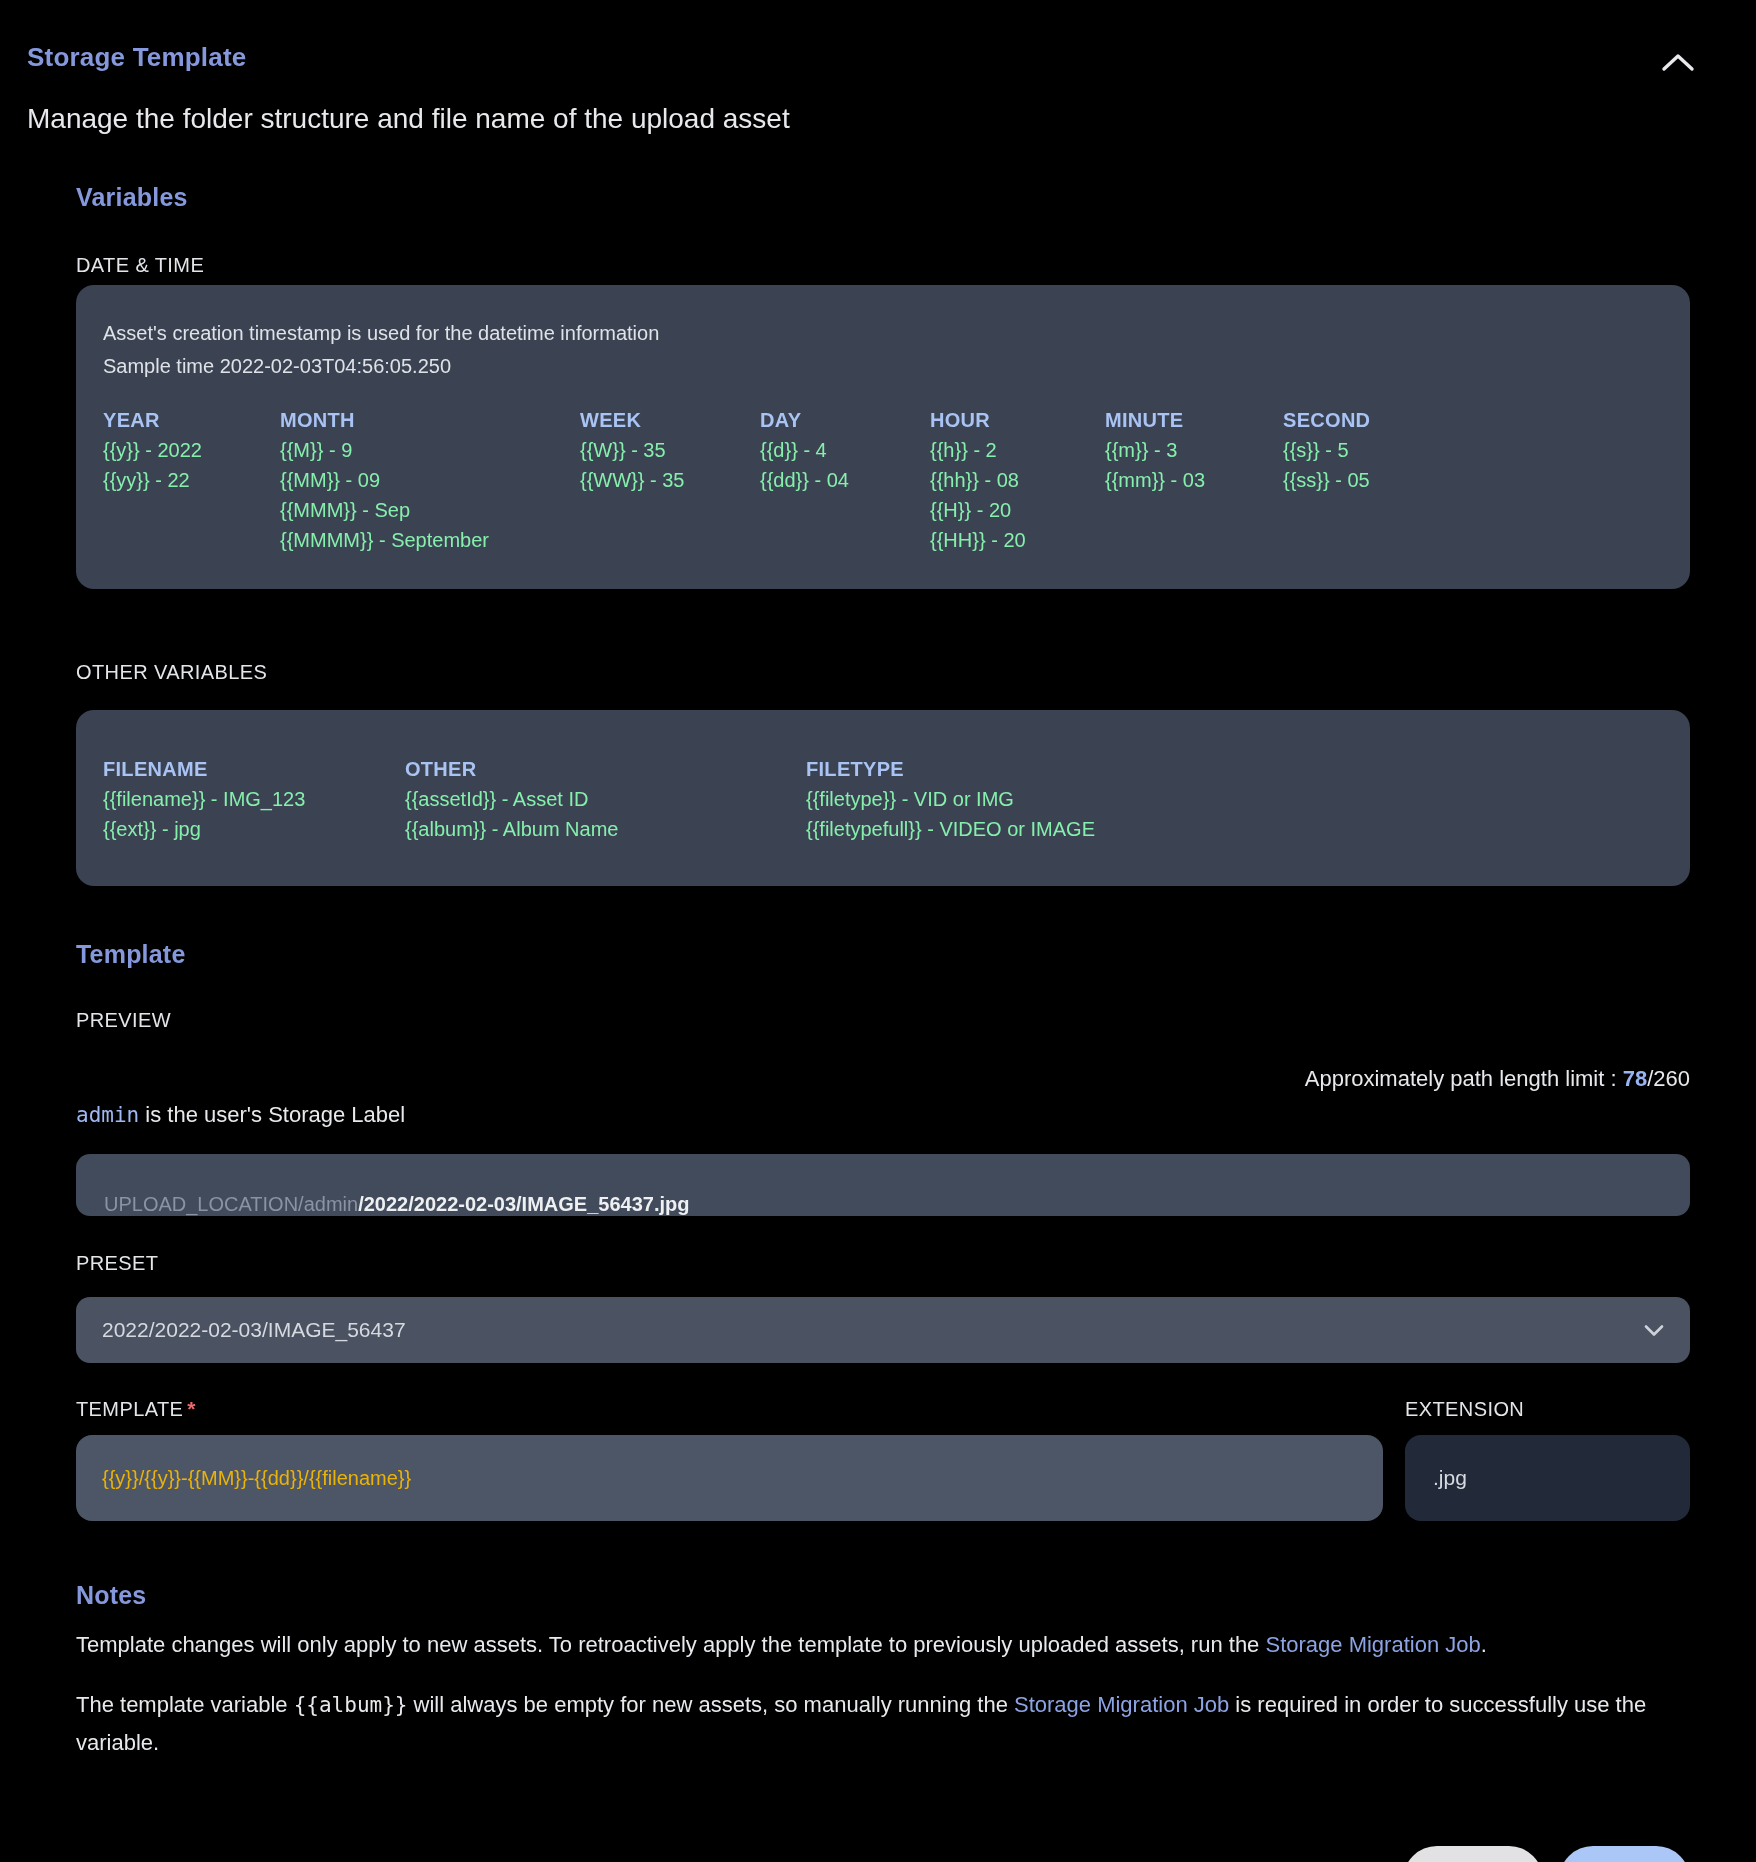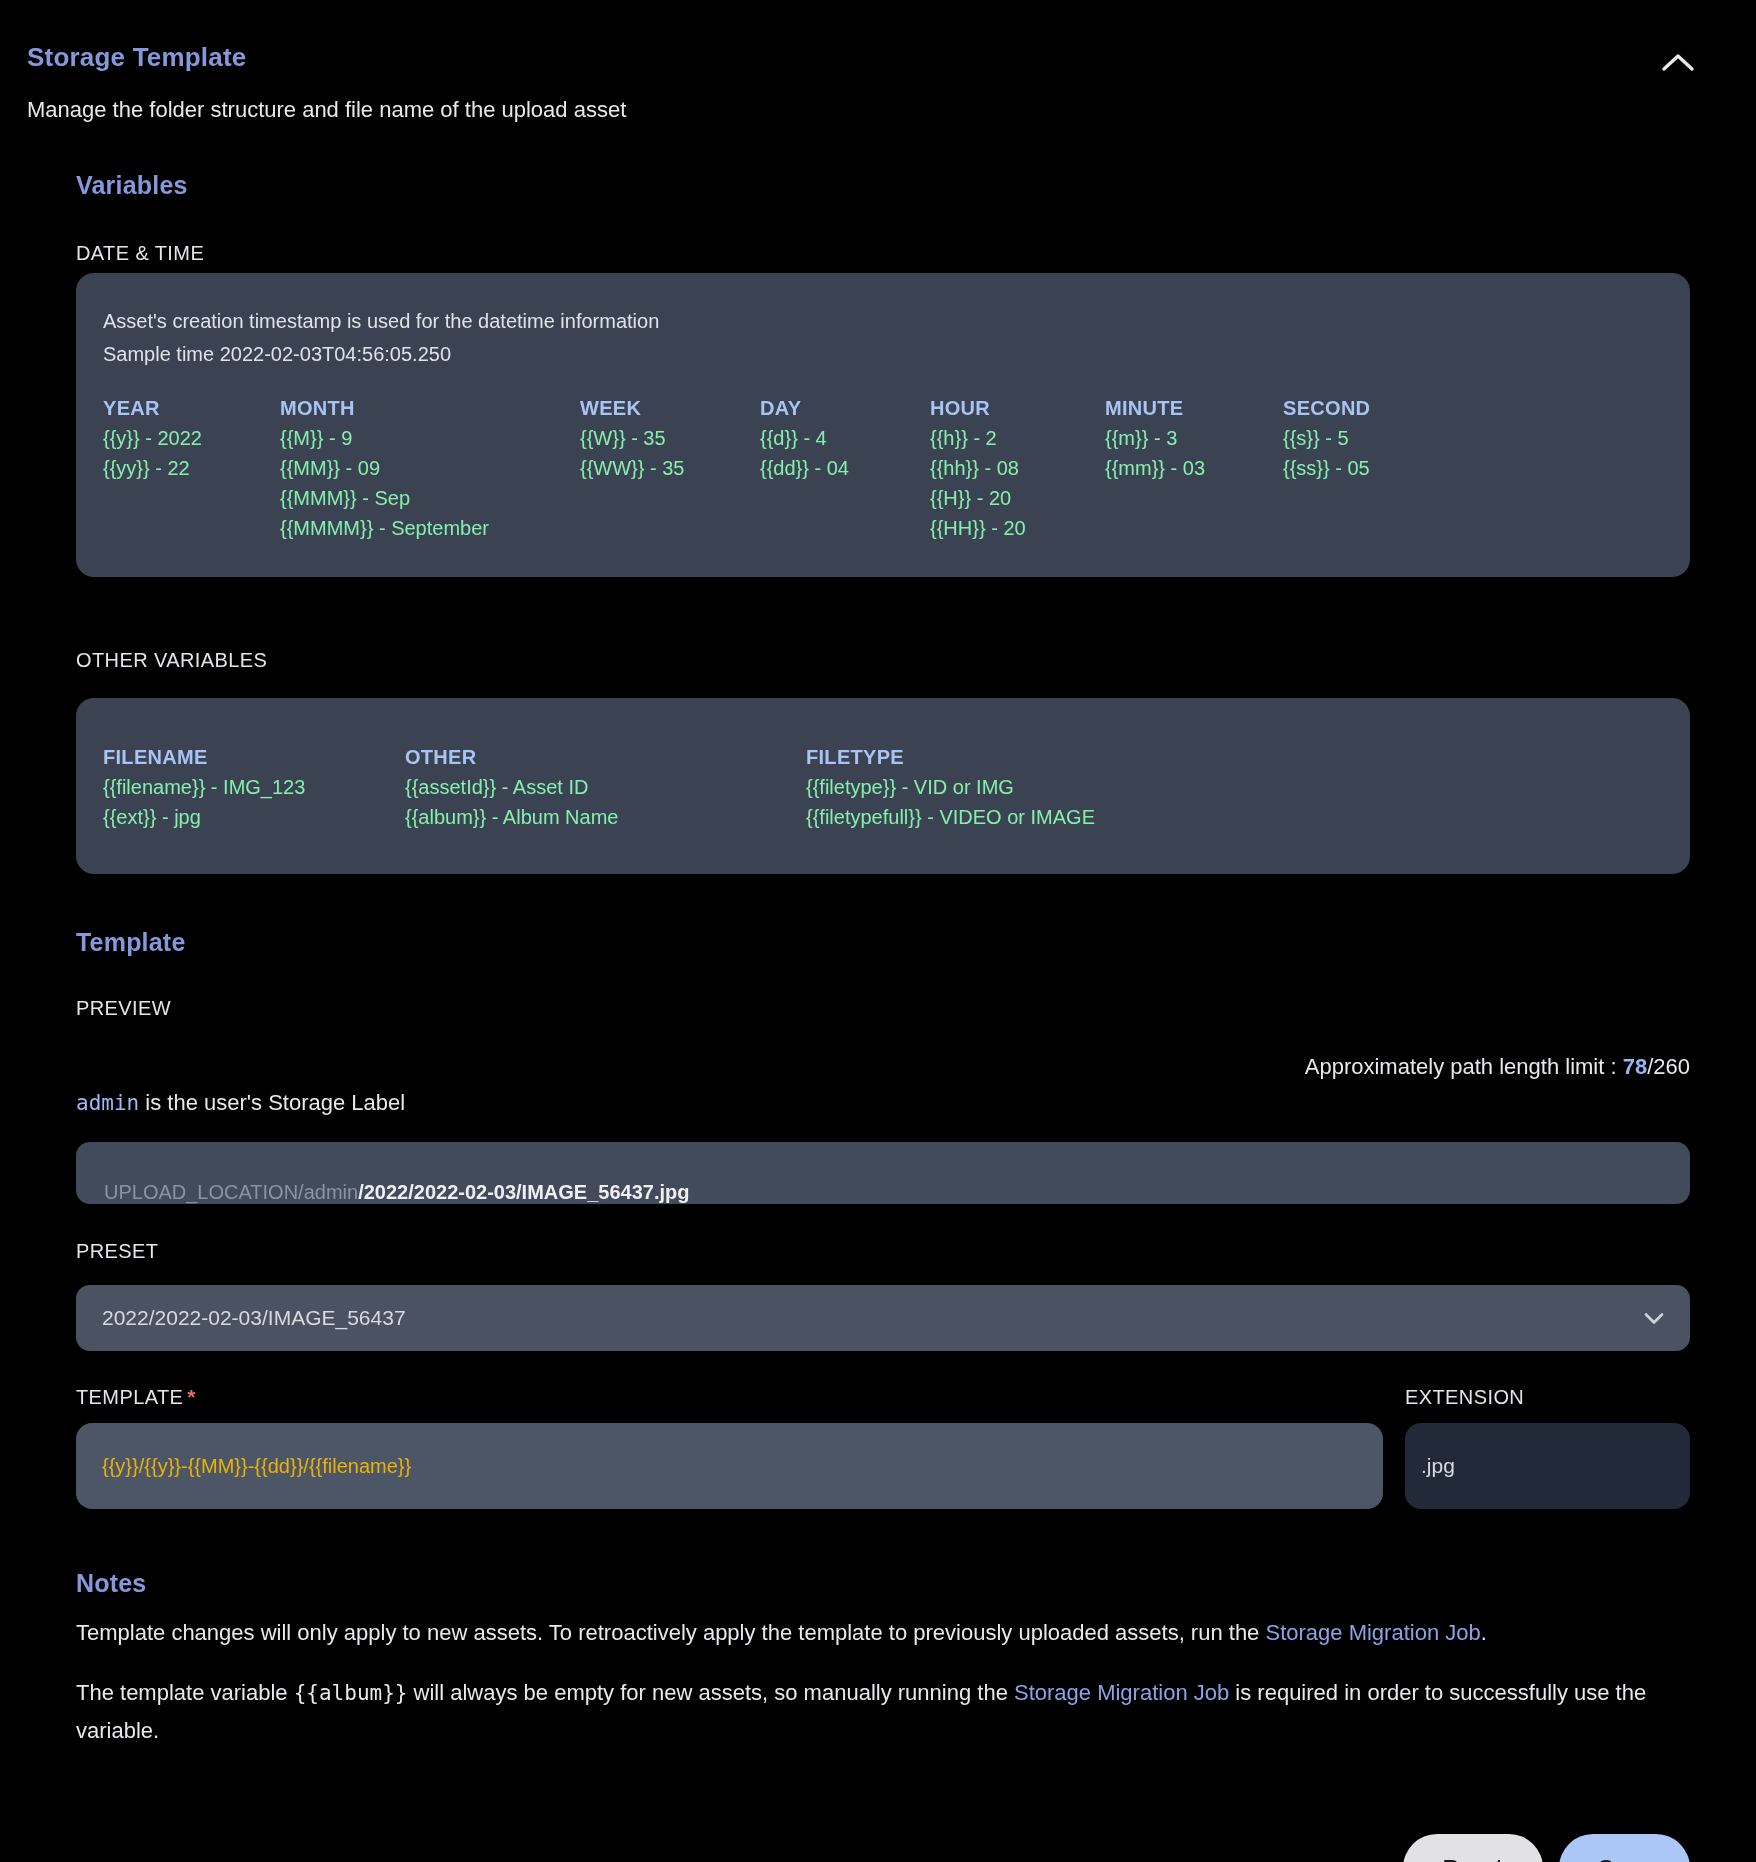--- a/index.html
+++ b/index.html
@@ -14,22 +14,22 @@
   .page { padding: 42px 27px 0 27px; position: relative; width: 100%; height: 100%; }
 
   
   .page-title {
     color: #8598dc;
     font-size: 26px;
     font-weight: 700;
     letter-spacing: 0.2px;
   }
   .page-subtitle {
-    margin-top: 24px;
-    font-size: 22px;
+    margin-top: 30px;
+    font-size: 28px;
     color: #e7e9ec;
   }
   .collapse-btn {
     position: absolute;
     top: 44px; right: 56px;
     width: 44px; height: 36px;
     background: transparent;
     border: none;
     cursor: pointer;
     display: flex; align-items: center; justify-content: center;
@@ -143,21 +143,21 @@
     font-family: "Liberation Sans", "DejaVu Sans", sans-serif;
     outline: none;
   }
   .ext-input {
     margin-top: 14px;
     width: 100%;
     height: 86px;
     background: #222a39;
     border: none;
     border-radius: 16px;
-    padding: 0 16px;
+    padding: 0 28px;
     font-size: 21px;
     color: #d8dbe0;
     font-family: "Liberation Sans", "DejaVu Sans", sans-serif;
   }
 
   
   .note { margin-top: 16px; font-size: 22px; line-height: 38px; color: #e7e9ec; max-width: 1620px; }
   .note + .note { margin-top: 22px; }
   .note a { color: #8ca3e4; text-decoration: none; cursor: pointer; }
   .note code {

